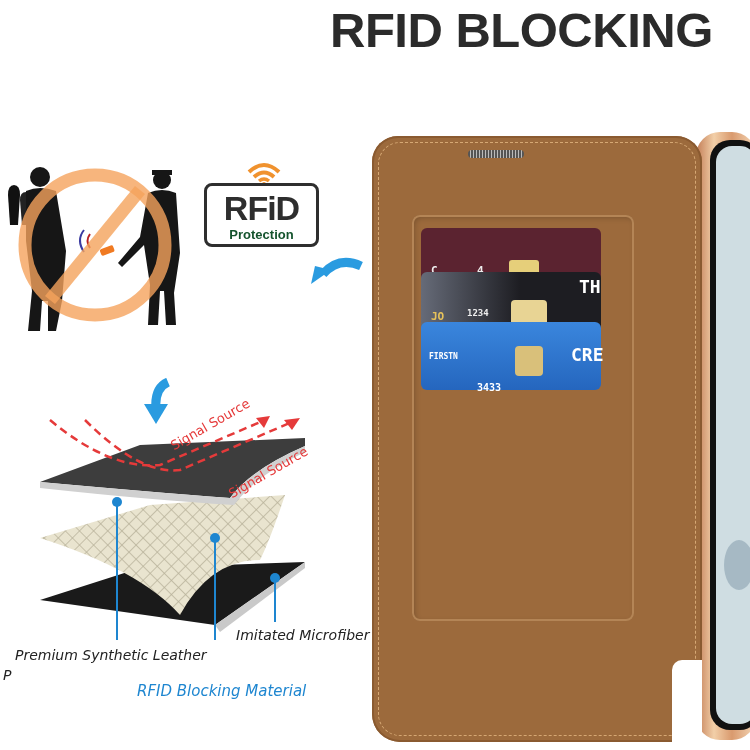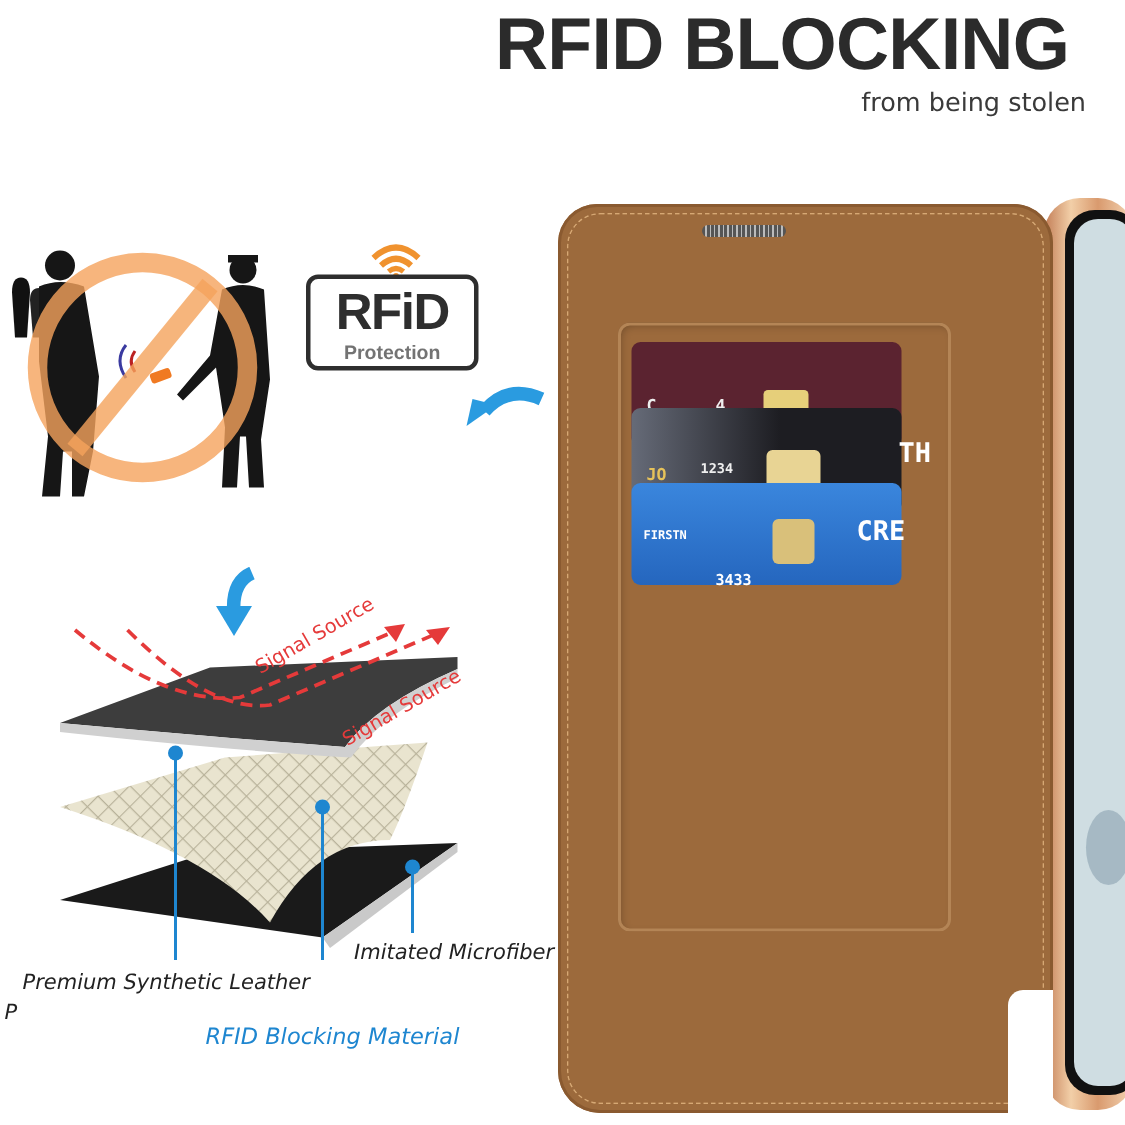--- a/index.html
+++ b/index.html
@@ -5,31 +5,30 @@
   html,body{margin:0;padding:0;background:#fff;}
   body{width:750px;height:750px;position:relative;overflow:hidden;font-family:"Liberation Sans",sans-serif;}
   .abs{position:absolute;}
   .title{left:330px;top:4px;width:395px;text-align:left;font-family:"Liberation Sans",sans-serif;font-weight:bold;font-size:49px;color:#2b2b2b;letter-spacing:-0.5px;line-height:52px;}
   .subtitle{left:300px;top:58px;width:424px;text-align:right;font-family:"DejaVu Sans",sans-serif;font-size:17px;color:#3a3a3a;line-height:23px;}
   .layer-label{font-family:"DejaVu Sans",sans-serif;font-size:14px;color:#222;white-space:nowrap;font-style:italic;}
   .layer-label.blue{color:#1e86d0;font-size:15px;}
   .signal-label{font-family:"DejaVu Sans",sans-serif;font-size:13px;color:#e53a3a;white-space:nowrap;}
   .rfid-logo{left:204px;top:183px;width:115px;height:64px;border:3px solid #2e2e2e;border-radius:8px;box-sizing:border-box;background:#fff;}
   .rfid-word{position:absolute;left:0;right:0;top:4px;text-align:center;font-weight:bold;font-size:34px;color:#2e2e2e;line-height:36px;letter-spacing:-1px;}
-  .rfid-sub{position:absolute;left:0;right:0;top:42px;text-align:center;font-weight:bold;font-size:13px;color:#737373;line-height:14px;}
+  .rfid-sub{position:absolute;left:0;right:0;top:42px;text-align:center;font-weight:bold;font-size:13px;color:#14532d;line-height:14px;}
   .wifi{left:246px;top:160px;}
   .card-pocket{left:413px;top:222px;width:189px;height:190px;}
   .cardtext{position:absolute;font-family:"DejaVu Sans Mono",monospace;font-weight:bold;}
 </style>
 </head>
 <body>
 
 <div class="abs title">RFID BLOCKING</div>
 <div class="abs subtitle">
-  <div>from being stolen</div>
 </div>
 
 <svg class="abs" style="left:0;top:155px" width="200" height="180" viewBox="0 0 200 180">
 
   <path d="M8 40 q0-10 6-10 q6 0 6 10 l-2 30 l-8 0 z" fill="#111"></path>
   <path d="M20 45 q0-8 6-8 q6 0 6 8 l-2 25 l-8 0 z" fill="#222"></path>
 
   <circle cx="40" cy="22" r="10" fill="#161616"></circle>
   <path d="M26 36 q14-6 30 0 l10 60 l-4 50 l-6 30 l-8 0 l0-30 l-6 0 l-2 30 l-12 0 l4-40 l-6-50 z" fill="#161616"></path>
 
@@ -114,21 +113,21 @@
 <div class="abs" style="left:672px;top:660px;width:30px;height:82px;background:#fff;border-radius:10px 0 0 0;"></div>
 
 <div class="abs card-pocket">
   <div class="abs" style="left:8px;top:6px;width:180px;height:70px;background:#5b2330;border-radius:6px;">
     <div class="abs" style="left:88px;top:32px;width:30px;height:22px;background:#e6cf7a;border-radius:3px;"></div>
     <span class="cardtext" style="left:10px;top:36px;color:#eee;font-size:11px;">C</span>
     <span class="cardtext" style="left:56px;top:36px;color:#eee;font-size:11px;">4</span>
   </div>
   <div class="abs" style="left:8px;top:50px;width:180px;height:70px;background:linear-gradient(90deg,#666b78,#1d1d22 55%);border-radius:6px;">
     <div class="abs" style="left:90px;top:28px;width:36px;height:26px;background:#e8d494;border-radius:4px;"></div>
-    <span class="cardtext" style="left:158px;top:20px;color:#fff;font-size:18px;margin-left:20px;">TH</span>
+    <span class="cardtext" style="left:158px;top:4px;color:#fff;font-size:18px;">TH</span>
     <span class="cardtext" style="left:46px;top:36px;color:#eee;font-size:9px;">1234</span>
     <span class="cardtext" style="left:10px;top:38px;color:#e6c25a;font-size:11px;">JO</span>
   </div>
   <div class="abs" style="left:8px;top:100px;width:180px;height:68px;background:linear-gradient(180deg,#3a86dd,#2566be);border-radius:6px;">
     <div class="abs" style="left:94px;top:24px;width:28px;height:30px;background:#d9c07a;border-radius:4px;"></div>
     <span class="cardtext" style="left:150px;top:22px;color:#fff;font-size:18px;">CRE</span>
     <span class="cardtext" style="left:56px;top:28px;color:#fff;font-size:10px;margin-top:32px;">3433</span>
     <span class="cardtext" style="left:8px;top:30px;color:#fff;font-size:8px;text-align:right;">FIRSTN</span>
   </div>
 </div>

